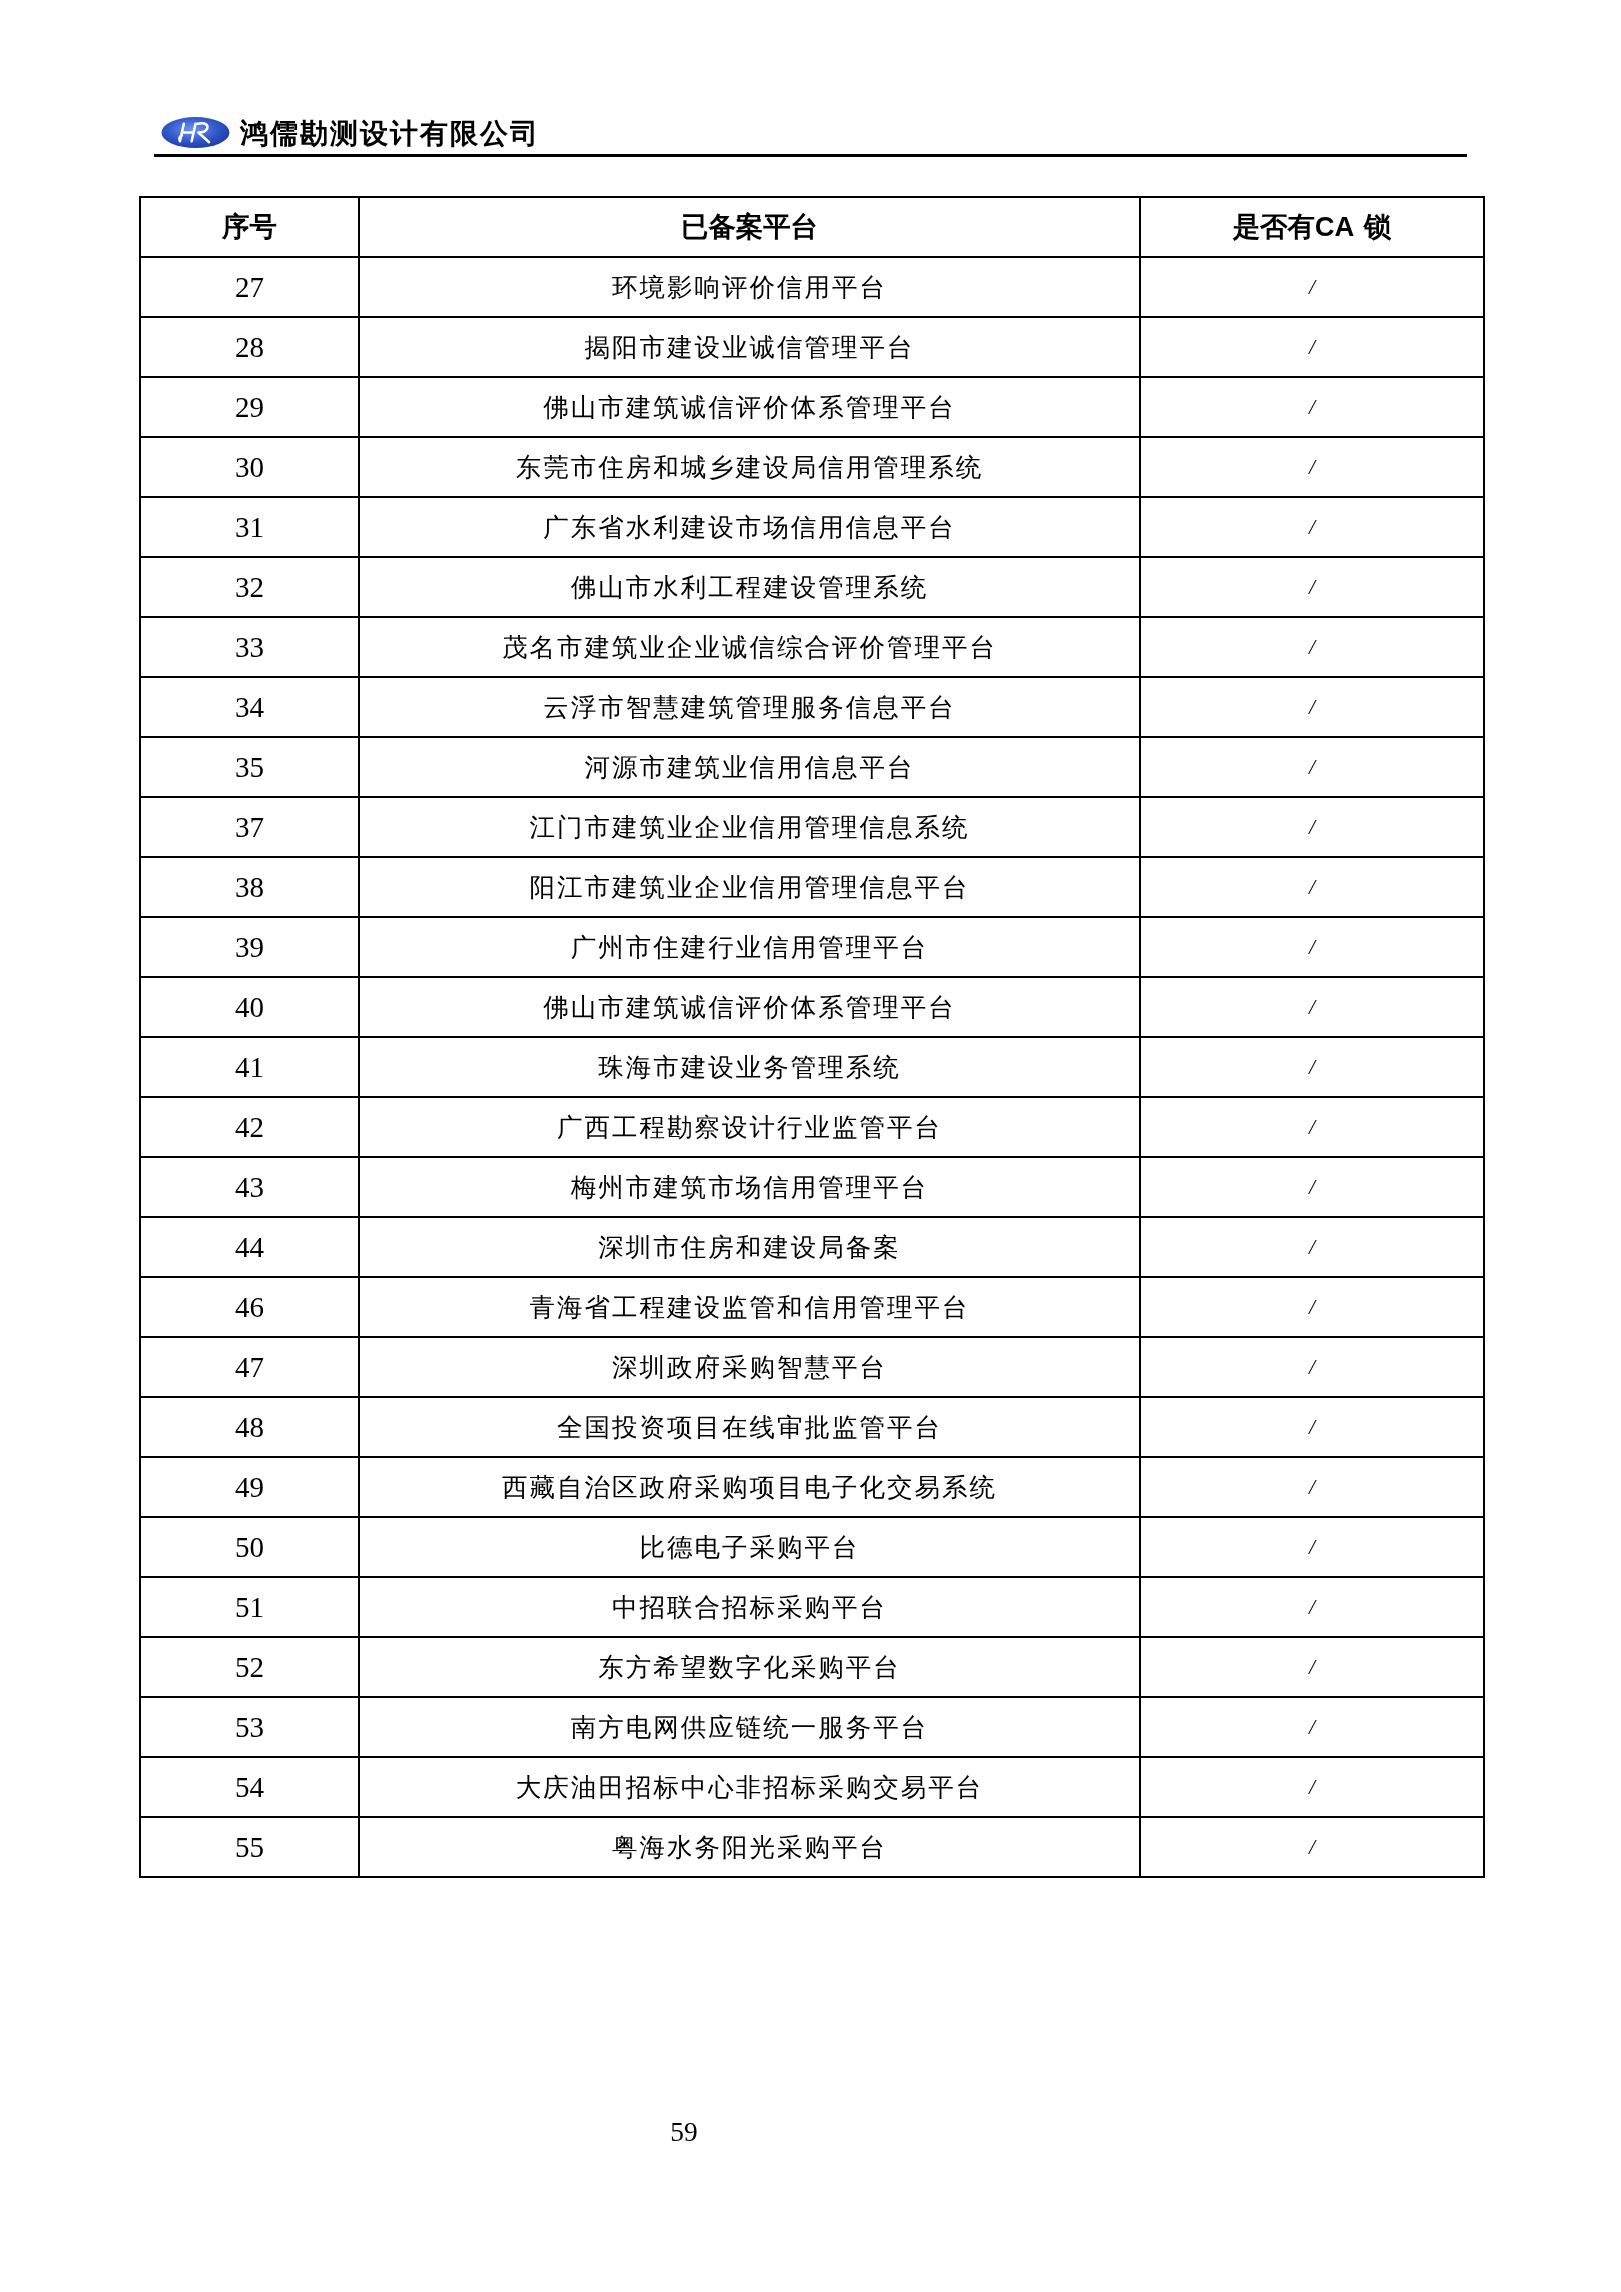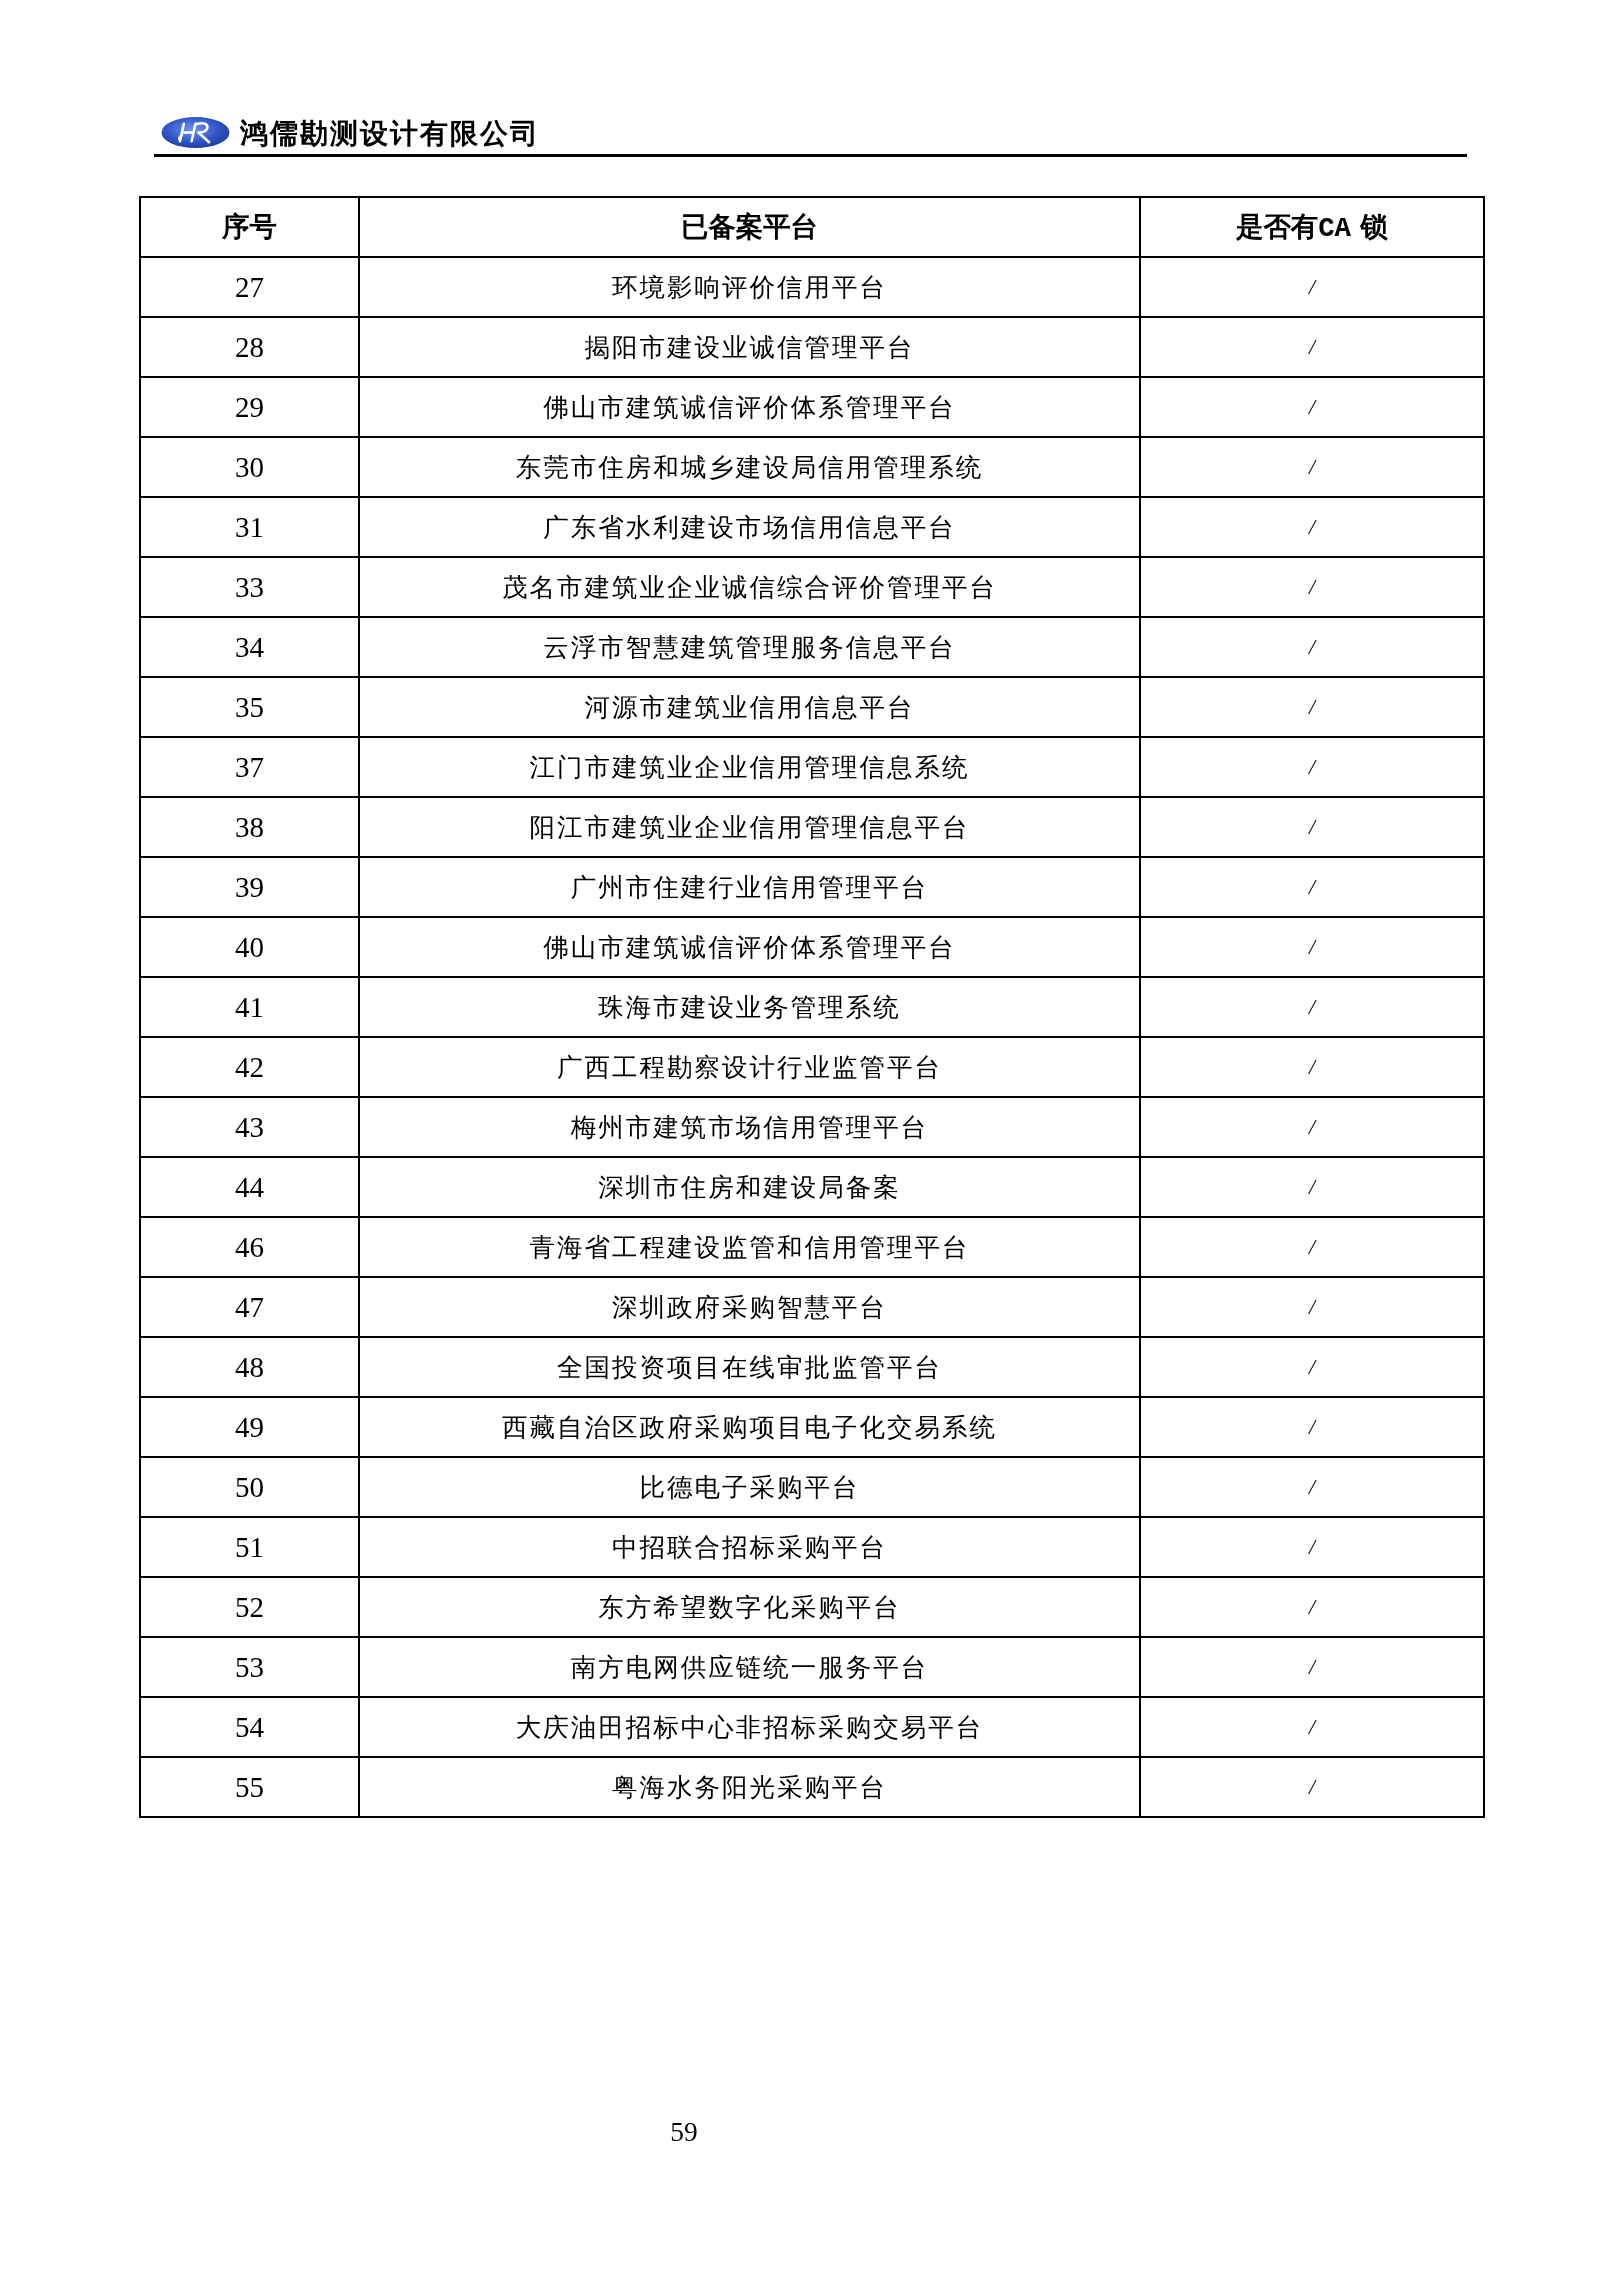--- a/index.html
+++ b/index.html
@@ -70,21 +70,21 @@
     vertical-align: middle;
     text-align: center;
   }
   table.platforms th {
     font-family: "DejaVu Sans", sans-serif;
     font-weight: bold;
     font-size: 27.4px;
     height: 58px;
   }
   th.ca-head .latin {
-    font-family: Liberation Mono, monospace;
+    font-family: Liberation Sans, sans-serif;
     font-weight: bold;
   }
   td.num {
     font-family: Liberation Serif, serif;
     font-size: 29px;
     text-align: left;
     padding-left: 80px;
   }
   td.name {
     font-family: "DejaVu Sans", sans-serif;
@@ -162,20 +162,25 @@
           <td class="num">30</td>
           <td class="name">东莞市住房和城乡建设局信用管理系统</td>
           <td class="ca">/</td>
         </tr>
         <tr>
           <td class="num">31</td>
           <td class="name">广东省水利建设市场信用信息平台</td>
           <td class="ca">/</td>
         </tr>
         <tr>
+          <td class="num">32</td>
+          <td class="name">佛山市水利工程建设管理系统</td>
+          <td class="ca">/</td>
+        </tr>
+        <tr>
           <td class="num">33</td>
           <td class="name">茂名市建筑业企业诚信综合评价管理平台</td>
           <td class="ca">/</td>
         </tr>
         <tr>
           <td class="num">34</td>
           <td class="name">云浮市智慧建筑管理服务信息平台</td>
           <td class="ca">/</td>
         </tr>
         <tr>

